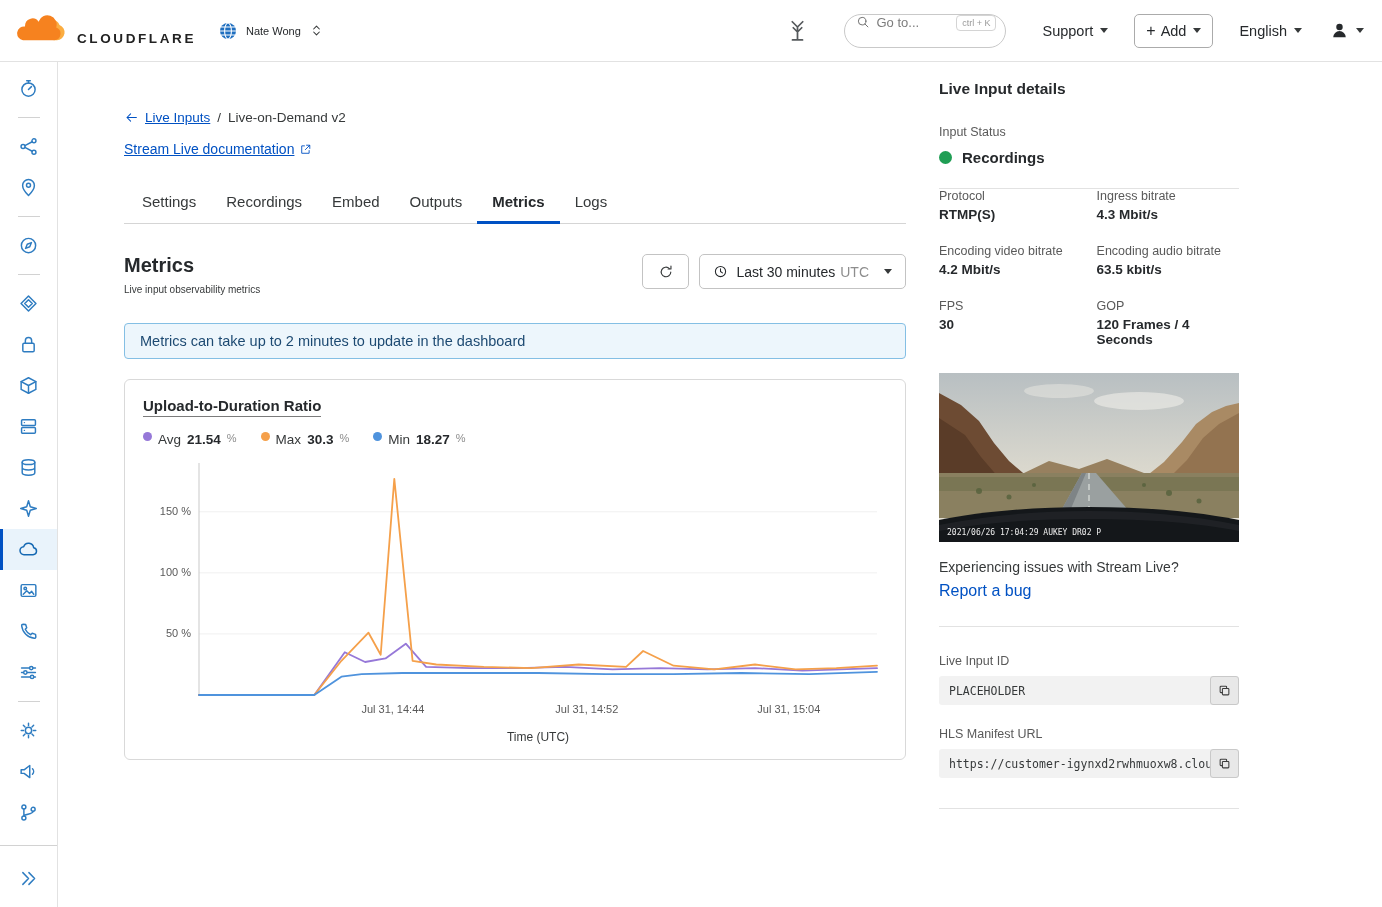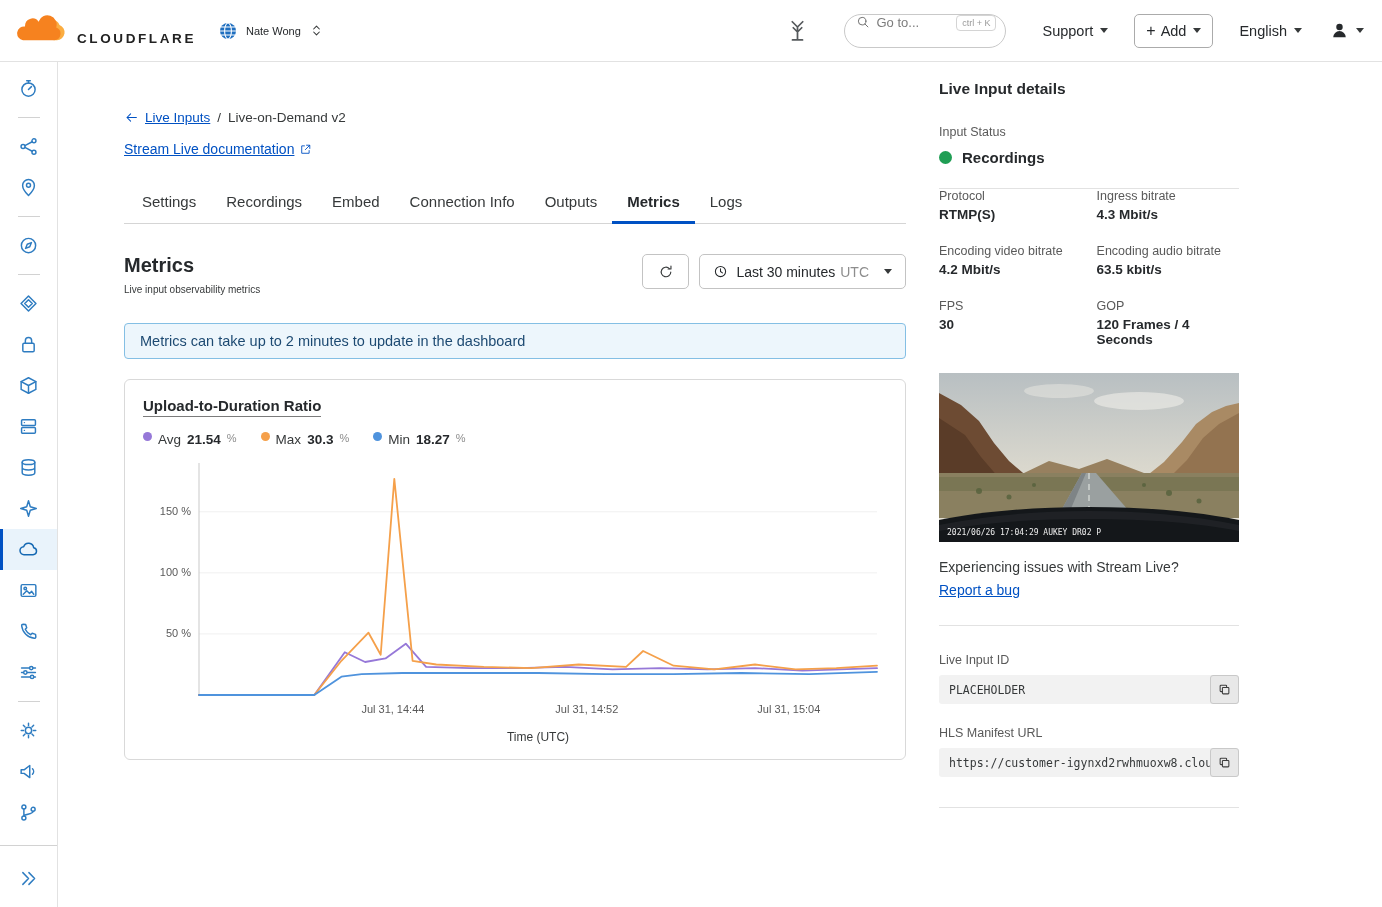--- a/index.html
+++ b/index.html
@@ -85,21 +85,21 @@
 .status{display:flex;align-items:center;gap:10px;margin-top:10px}
 .st-dot{width:13px;height:13px;border-radius:50%;display:inline-block;background:#1f9e54}
 .status-text{font-size:15px;font-weight:700;color:#26292c}
 .details hr{border:none;border-top:1px solid #e2e2e2}
 .hr1{margin-top:22px}
 .fields{display:grid;grid-template-columns:1.05fr 1fr;row-gap:22px;column-gap:8px;}
 .f-val{margin-top:4px;font-size:13.5px;font-weight:700;color:#26292c}
 .video{margin-top:26px;width:300px;height:169px;overflow:hidden;background:#ccc}
 .video svg{display:block}
 .issues{margin-top:17px;font-size:14px}
-.report{display:inline-block;margin-top:7px;font-size:14px;color:#0051c3;text-decoration:underline;cursor:pointer}
+.report{display:inline-block;margin-top:7px;font-size:16px;color:#0051c3;cursor:pointer}
 .hr2{margin-top:26px}
 .lbl-id{margin-top:27px}
 .lbl-hls{margin-top:22px}
 .codebox{margin-top:8px;height:29px;background:#f2f2f2;border-radius:3px;display:flex;align-items:center}
 .codebox code{flex:1;font-family:"DejaVu Sans Mono","Liberation Mono",monospace;font-size:11.5px;color:#36393a;padding:0 10px;white-space:nowrap;overflow:hidden}
 .copy{flex:none;width:29px;height:29px;background:#e8e8e8;border:1px solid #c9c9c9;border-radius:3px;display:flex;align-items:center;justify-content:center;color:#3c3c3c;cursor:pointer}
 .copy svg{width:15px;height:15px}
 .hr3{margin-top:30px}
 </style>
 </head>
@@ -356,21 +356,20 @@
           <svg viewBox="0 0 20 20" fill="none" stroke="currentColor" stroke-width="1.4" stroke-linecap="round" stroke-linejoin="round">
             <path d="M8.4 4.4H4.2v11.4h11.4v-4.2M11.6 3.4h5v5M16.4 3.6l-6.6 6.6"></path>
           </svg>
         </span>
     </a>
 
     <div class="tabs" id="tabs">
         <div class="tab">Settings</div>
         <div class="tab">Recordings</div>
         <div class="tab">Embed</div>
-        <div class="tab">Connection Info</div>
         <div class="tab">Outputs</div>
         <div class="tab active">Metrics</div>
         <div class="tab">Logs</div>
       </div>
 
     <div class="metrics-head">
       <div>
         <h2>Metrics</h2>
         <div class="metrics-sub">Live input observability metrics</div>
       </div>

